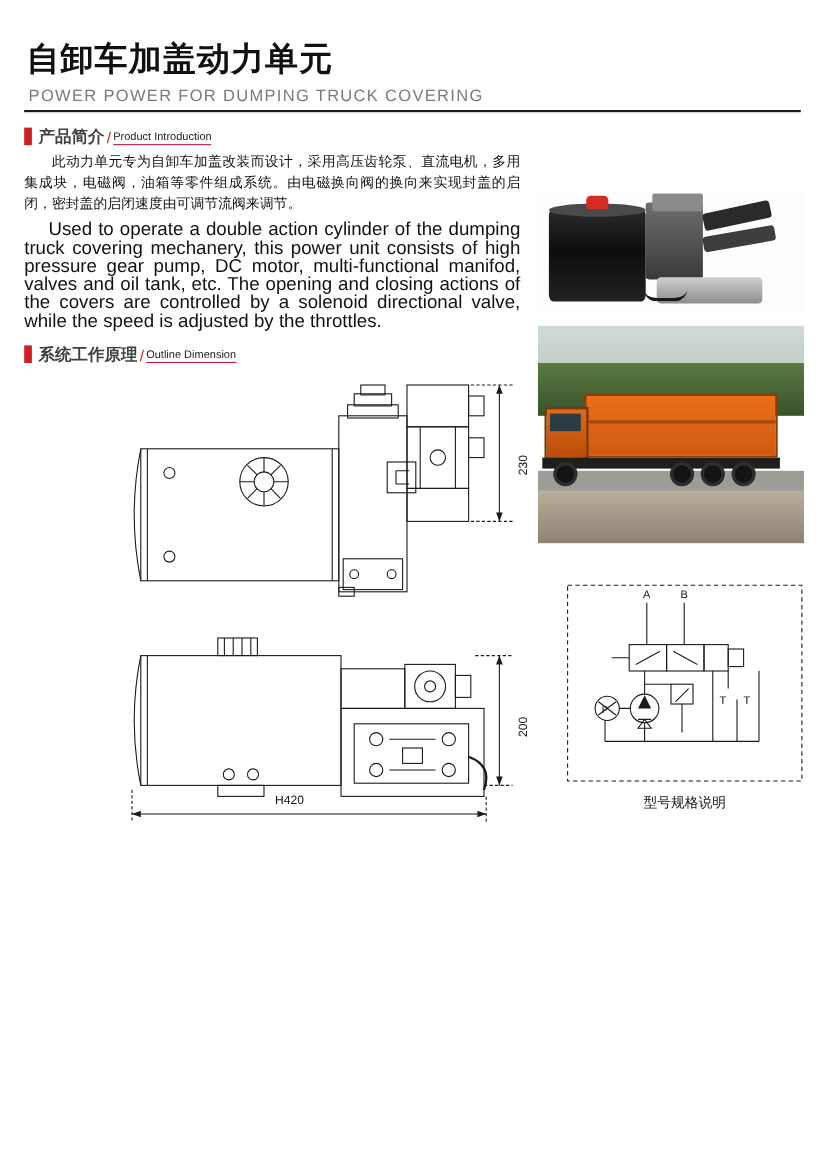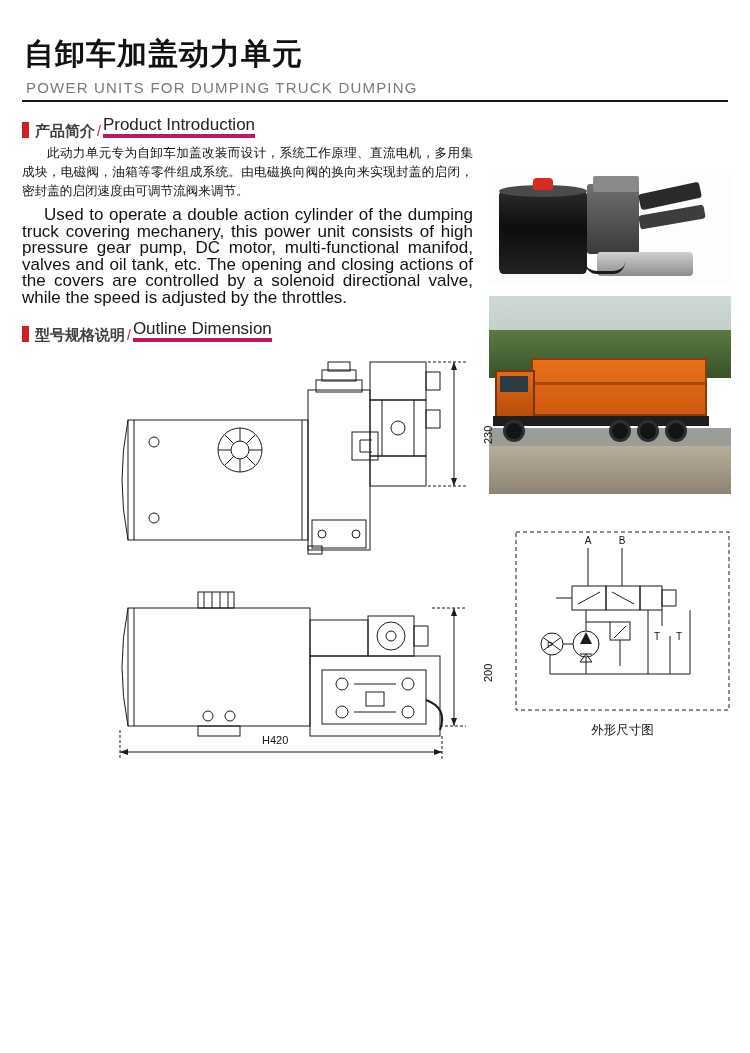--- a/index.html
+++ b/index.html
@@ -23,21 +23,21 @@
     font-size:15px; color:#7a7a7a; letter-spacing:1.2px;
     margin:4px 0 4px 8px; font-weight:500;
   }
   .rule { height:2px; background:#1a1a1a; margin:2px 4px 0 4px; }
 
   
   .sec-head { display:flex; align-items:flex-end; margin:14px 0 6px 4px; }
   .sec-mark { width:7px; height:16px; background:#cf1f26; margin-right:6px; }
   .sec-cn { font-size:15px; font-weight:bold; color:#404040; line-height:1; }
   .sec-sep { font-size:14px; color:#cf1f26; margin:0 2px; line-height:1; }
-  .sec-en { font-size:17px; color:#222; border-bottom:4px solid #be185d; padding-bottom:1px; line-height:1; }
+  .sec-en { font-size:10px; color:#222; border-bottom:1px solid #be185d; padding-bottom:1px; line-height:1; }
 
   
   .intro { width:455px; }
   .p-cn { font-size:12.6px; line-height:19px; text-align:justify; text-indent:25px; margin:2px 0 0 4px; }
   .p-en { font-size:17px; line-height:16.5px; text-align:justify; text-indent:22px; margin:6px 0 0 4px; }
 
   
   .photo1 { position:absolute; left:489px; top:140px; width:242px; height:110px; background:#ffffff; overflow:hidden; }
   .photo2 { position:absolute; left:489px; top:262px; width:242px; height:198px; overflow:hidden; }
 
@@ -61,45 +61,45 @@
   .truck-bed { position:absolute; left:42px; top:62px; width:176px; height:58px; background:linear-gradient(180deg,#e8701a,#cf5a10); border:2px solid #8c3c06; }
   .bed-line { position:absolute; left:44px; top:86px; width:172px; height:3px; background:#a8480a; }
   .cab { position:absolute; left:6px; top:74px; width:40px; height:48px; background:linear-gradient(180deg,#e06a16,#b84d0a); border:2px solid #7e3505; border-radius:3px 0 0 2px; }
   .cab-win { position:absolute; left:11px; top:80px; width:28px; height:16px; background:#2d3c44; }
   .chassis { position:absolute; left:4px; top:120px; width:216px; height:10px; background:#1e1e1e; }
   .wheel { position:absolute; top:124px; width:22px; height:22px; background:#141414; border-radius:50%; border:3px solid #2e2e2e; }
   .w1 { left:14px; } .w2 { left:120px; } .w3 { left:148px; } .w4 { left:176px; }
 
   
   .draw-wrap { position:relative; width:480px; height:430px; margin-left:4px; }
-  .dim-label { position:absolute; font-size:11px; color:#111;margin-left:12px; }
+  .dim-label { position:absolute; font-size:11px; color:#111; }
   .rot { transform:rotate(-90deg); transform-origin:left top; }
 
   
   .schem { position:absolute; left:510px; top:492px; width:225px; height:190px; }
   .schem-cap { position:absolute; left:510px; top:688px; width:225px; text-align:center; font-size:12.5px; }
 </style>
 </head>
 <body>
 
 <div class="page">
 
   <div class="title-cn">自卸车加盖动力单元</div>
-  <div class="title-en">POWER UNITS FOR DUMPING TRUCK DUMPING</div>
+  <div class="title-en">POWER POWER FOR DUMPING TRUCK COVERING</div>
   <div class="rule"></div>
 
   <div class="sec-head">
     <span class="sec-mark"></span>
     <span class="sec-cn">产品简介</span>
     <span class="sec-sep">/</span>
     <span class="sec-en">Product Introduction</span>
   </div>
 
   <div class="intro">
-    <div class="p-cn">此动力单元专为自卸车加盖改装而设计，系统工作原理、直流电机，多用集成块，电磁阀，油箱等零件组成系统。由电磁换向阀的换向来实现封盖的启闭，密封盖的启闭速度由可调节流阀来调节。</div>
+    <div class="p-cn">此动力单元专为自卸车加盖改装而设计，采用高压齿轮泵、直流电机，多用集成块，电磁阀，油箱等零件组成系统。由电磁换向阀的换向来实现封盖的启闭，密封盖的启闭速度由可调节流阀来调节。</div>
     <div class="p-en">Used to operate a double action cylinder of the dumping truck covering mechanery, this power unit consists of high pressure gear pump, DC motor, multi-functional manifod, valves and oil tank, etc. The opening and closing actions of the covers are controlled by a solenoid directional valve, while the speed is adjusted by the throttles.</div>
   </div>
 
   <div class="photo1">
     <div class="pp-bg"></div>
     <div class="tank"></div>
     <div class="tank-top"></div>
     <div class="redcap"></div>
     <div class="blk-body"></div>
     <div class="blk-top"></div>
@@ -120,21 +120,21 @@
     <div class="cab-win"></div>
     <div class="chassis"></div>
     <div class="wheel w1"></div>
       <div class="wheel w2"></div>
     <div class="wheel w3"></div>
       <div class="wheel w4"></div>
   </div>
 
   <div class="sec-head">
     <span class="sec-mark"></span>
-    <span class="sec-cn">型号规格说明</span>
+    <span class="sec-cn">系统工作原理</span>
     <span class="sec-sep">/</span>
     <span class="sec-en">Outline Dimension</span>
   </div>
 
   <div class="draw-wrap">
 
     <svg width="480" height="420" style="position:absolute;left:0;top:-8px">
       <g fill="none" stroke="#1b1b1b" stroke-width="1">
 
         <rect x="106" y="80" width="180" height="120"></rect>
@@ -295,21 +295,21 @@
         <line x1="180" y1="84" x2="180" y2="148"></line>
         <line x1="152" y1="84" x2="152" y2="100"></line>
       </g>
       <text x="78" y="18" font-size="10" font-family="Liberation Sans, sans-serif" fill="#111" text-anchor="middle">A</text>
       <text x="112" y="18" font-size="10" font-family="Liberation Sans, sans-serif" fill="#111" text-anchor="middle">B</text>
       <text x="37" y="122" font-size="9" font-family="Liberation Sans, sans-serif" fill="#111">P</text>
       <text x="144" y="114" font-size="10" font-family="Liberation Sans, sans-serif" fill="#111">T</text>
       <text x="166" y="114" font-size="10" font-family="Liberation Sans, sans-serif" fill="#111">T</text>
     </svg>
   </div>
-  <div class="schem-cap">外形尺寸图</div>
+  <div class="schem-cap">型号规格说明</div>
 
   <div class="sec-head" style="margin-top:318px;">
     <span class="sec-mark"></span>
     <span class="sec-cn">型号规格说明</span>
 
   </div>
 
 </div>
 
 </body></html>

